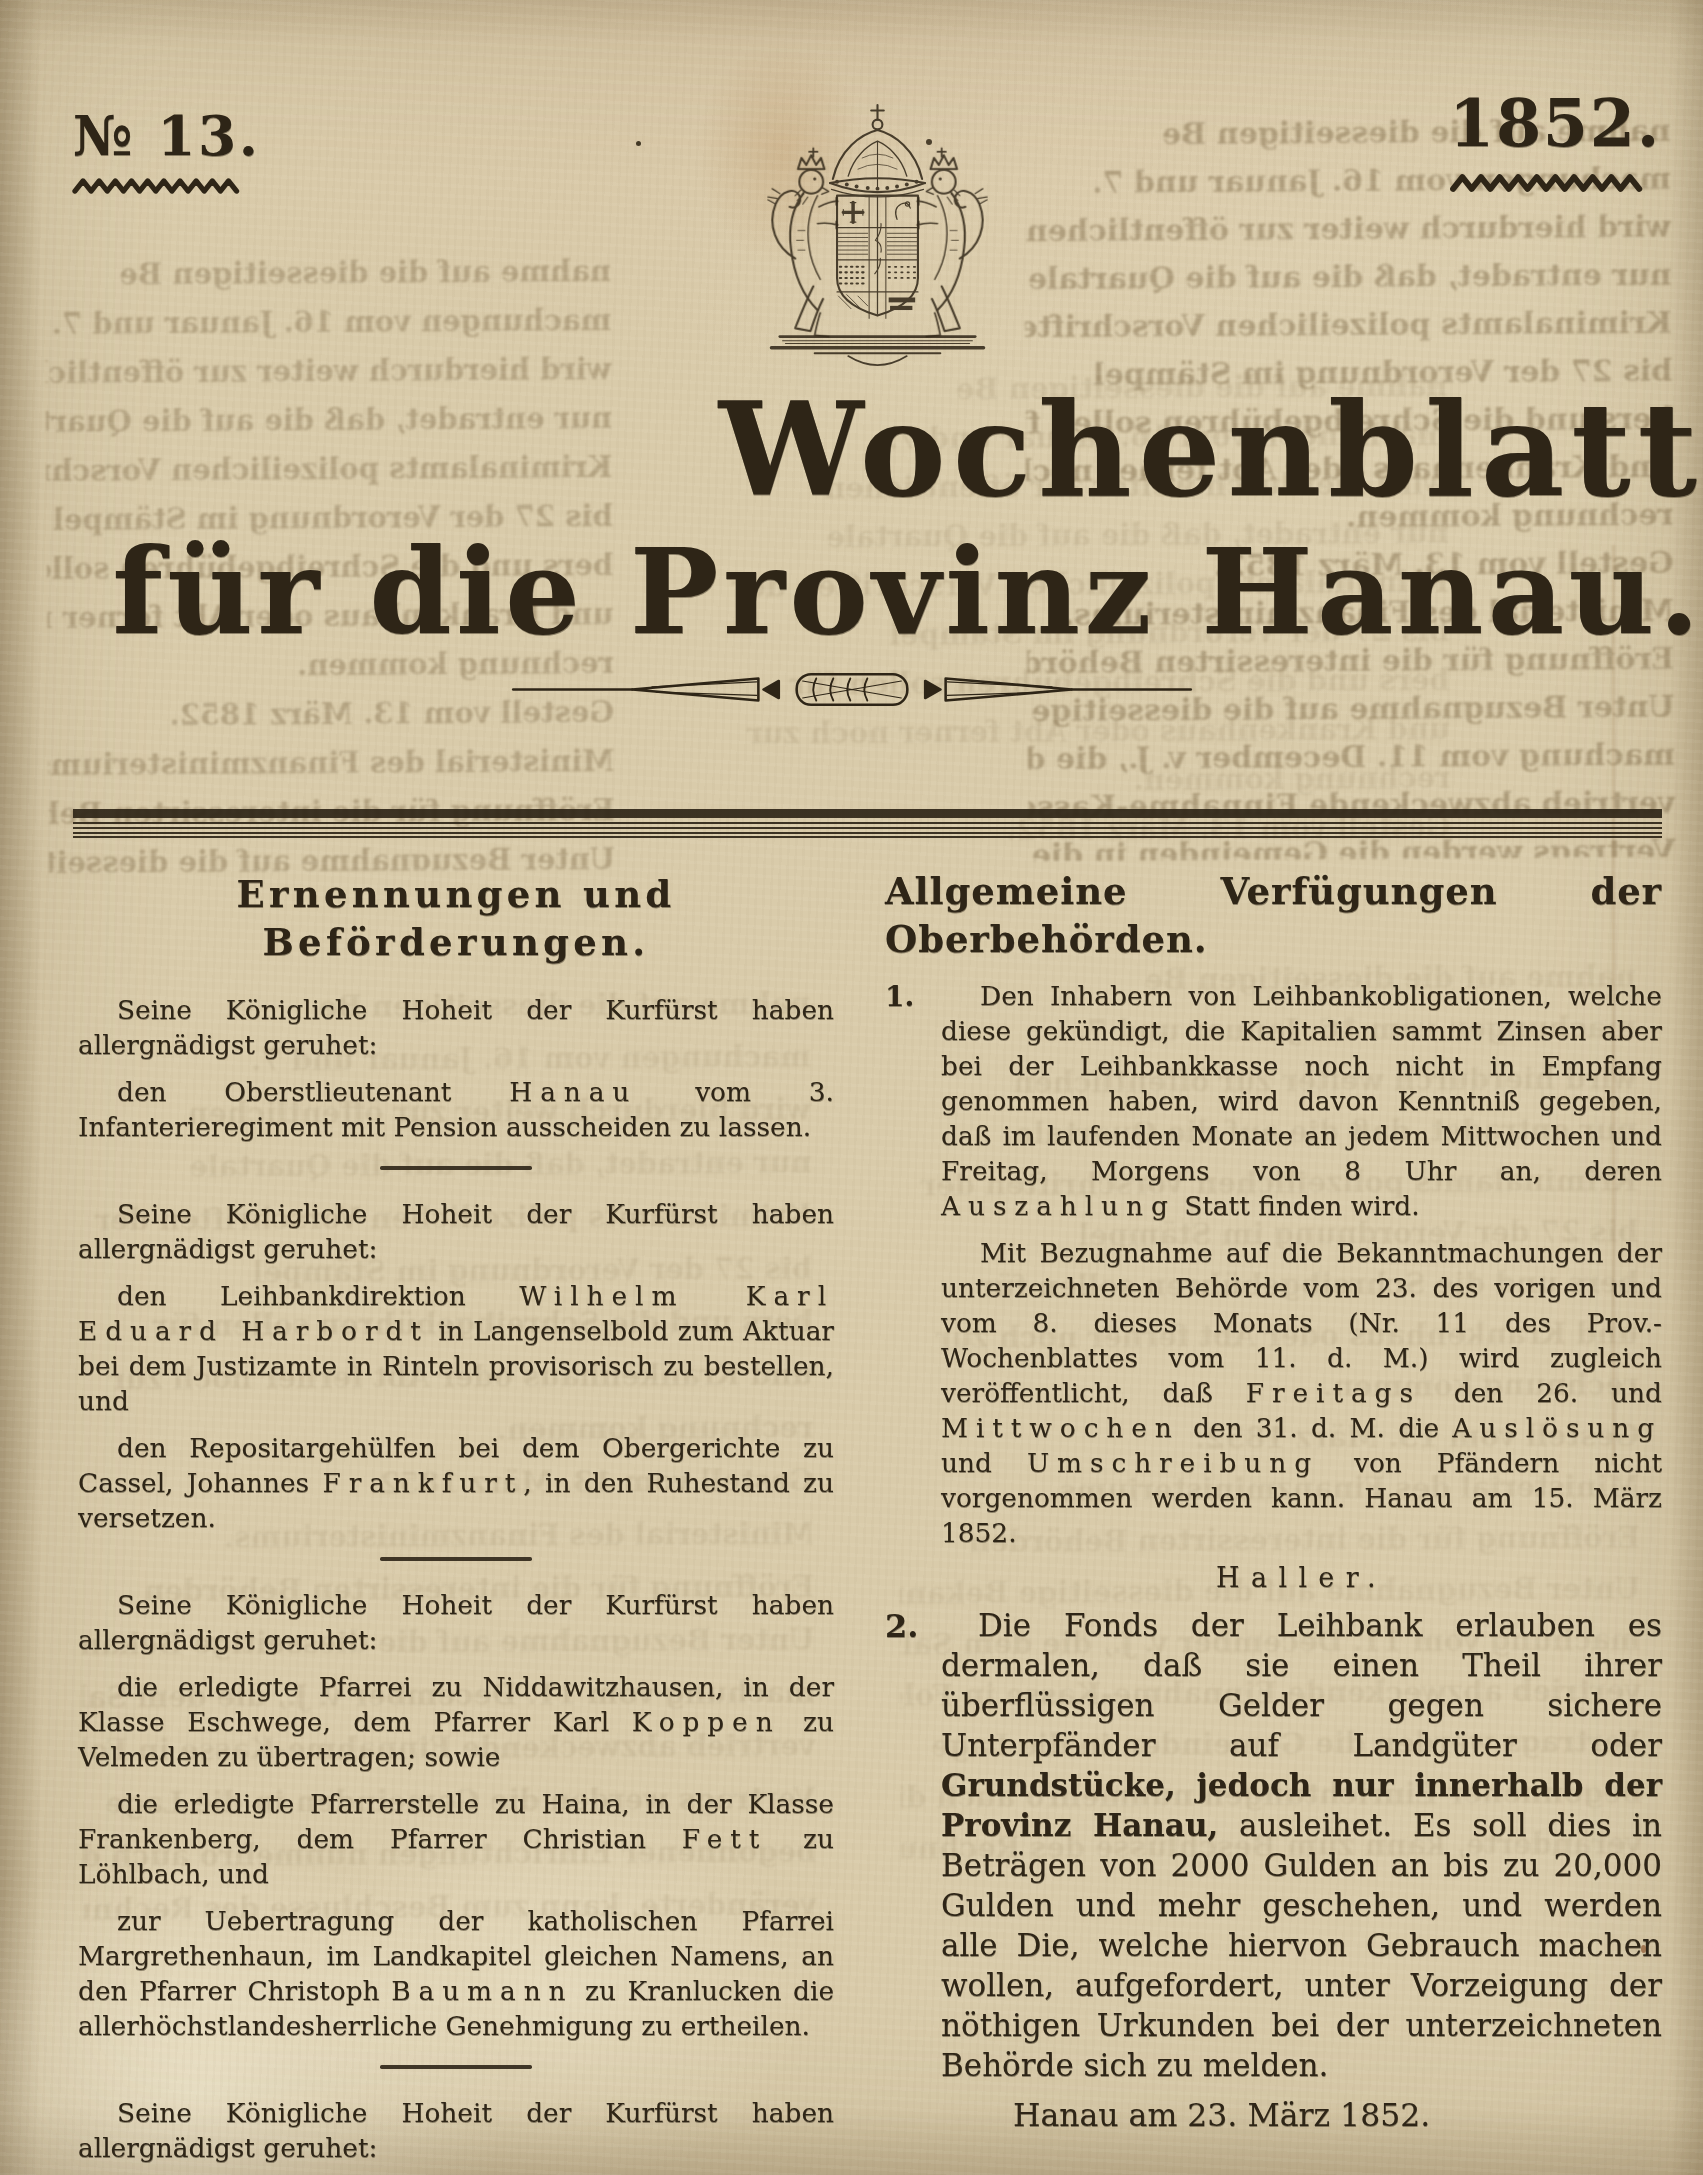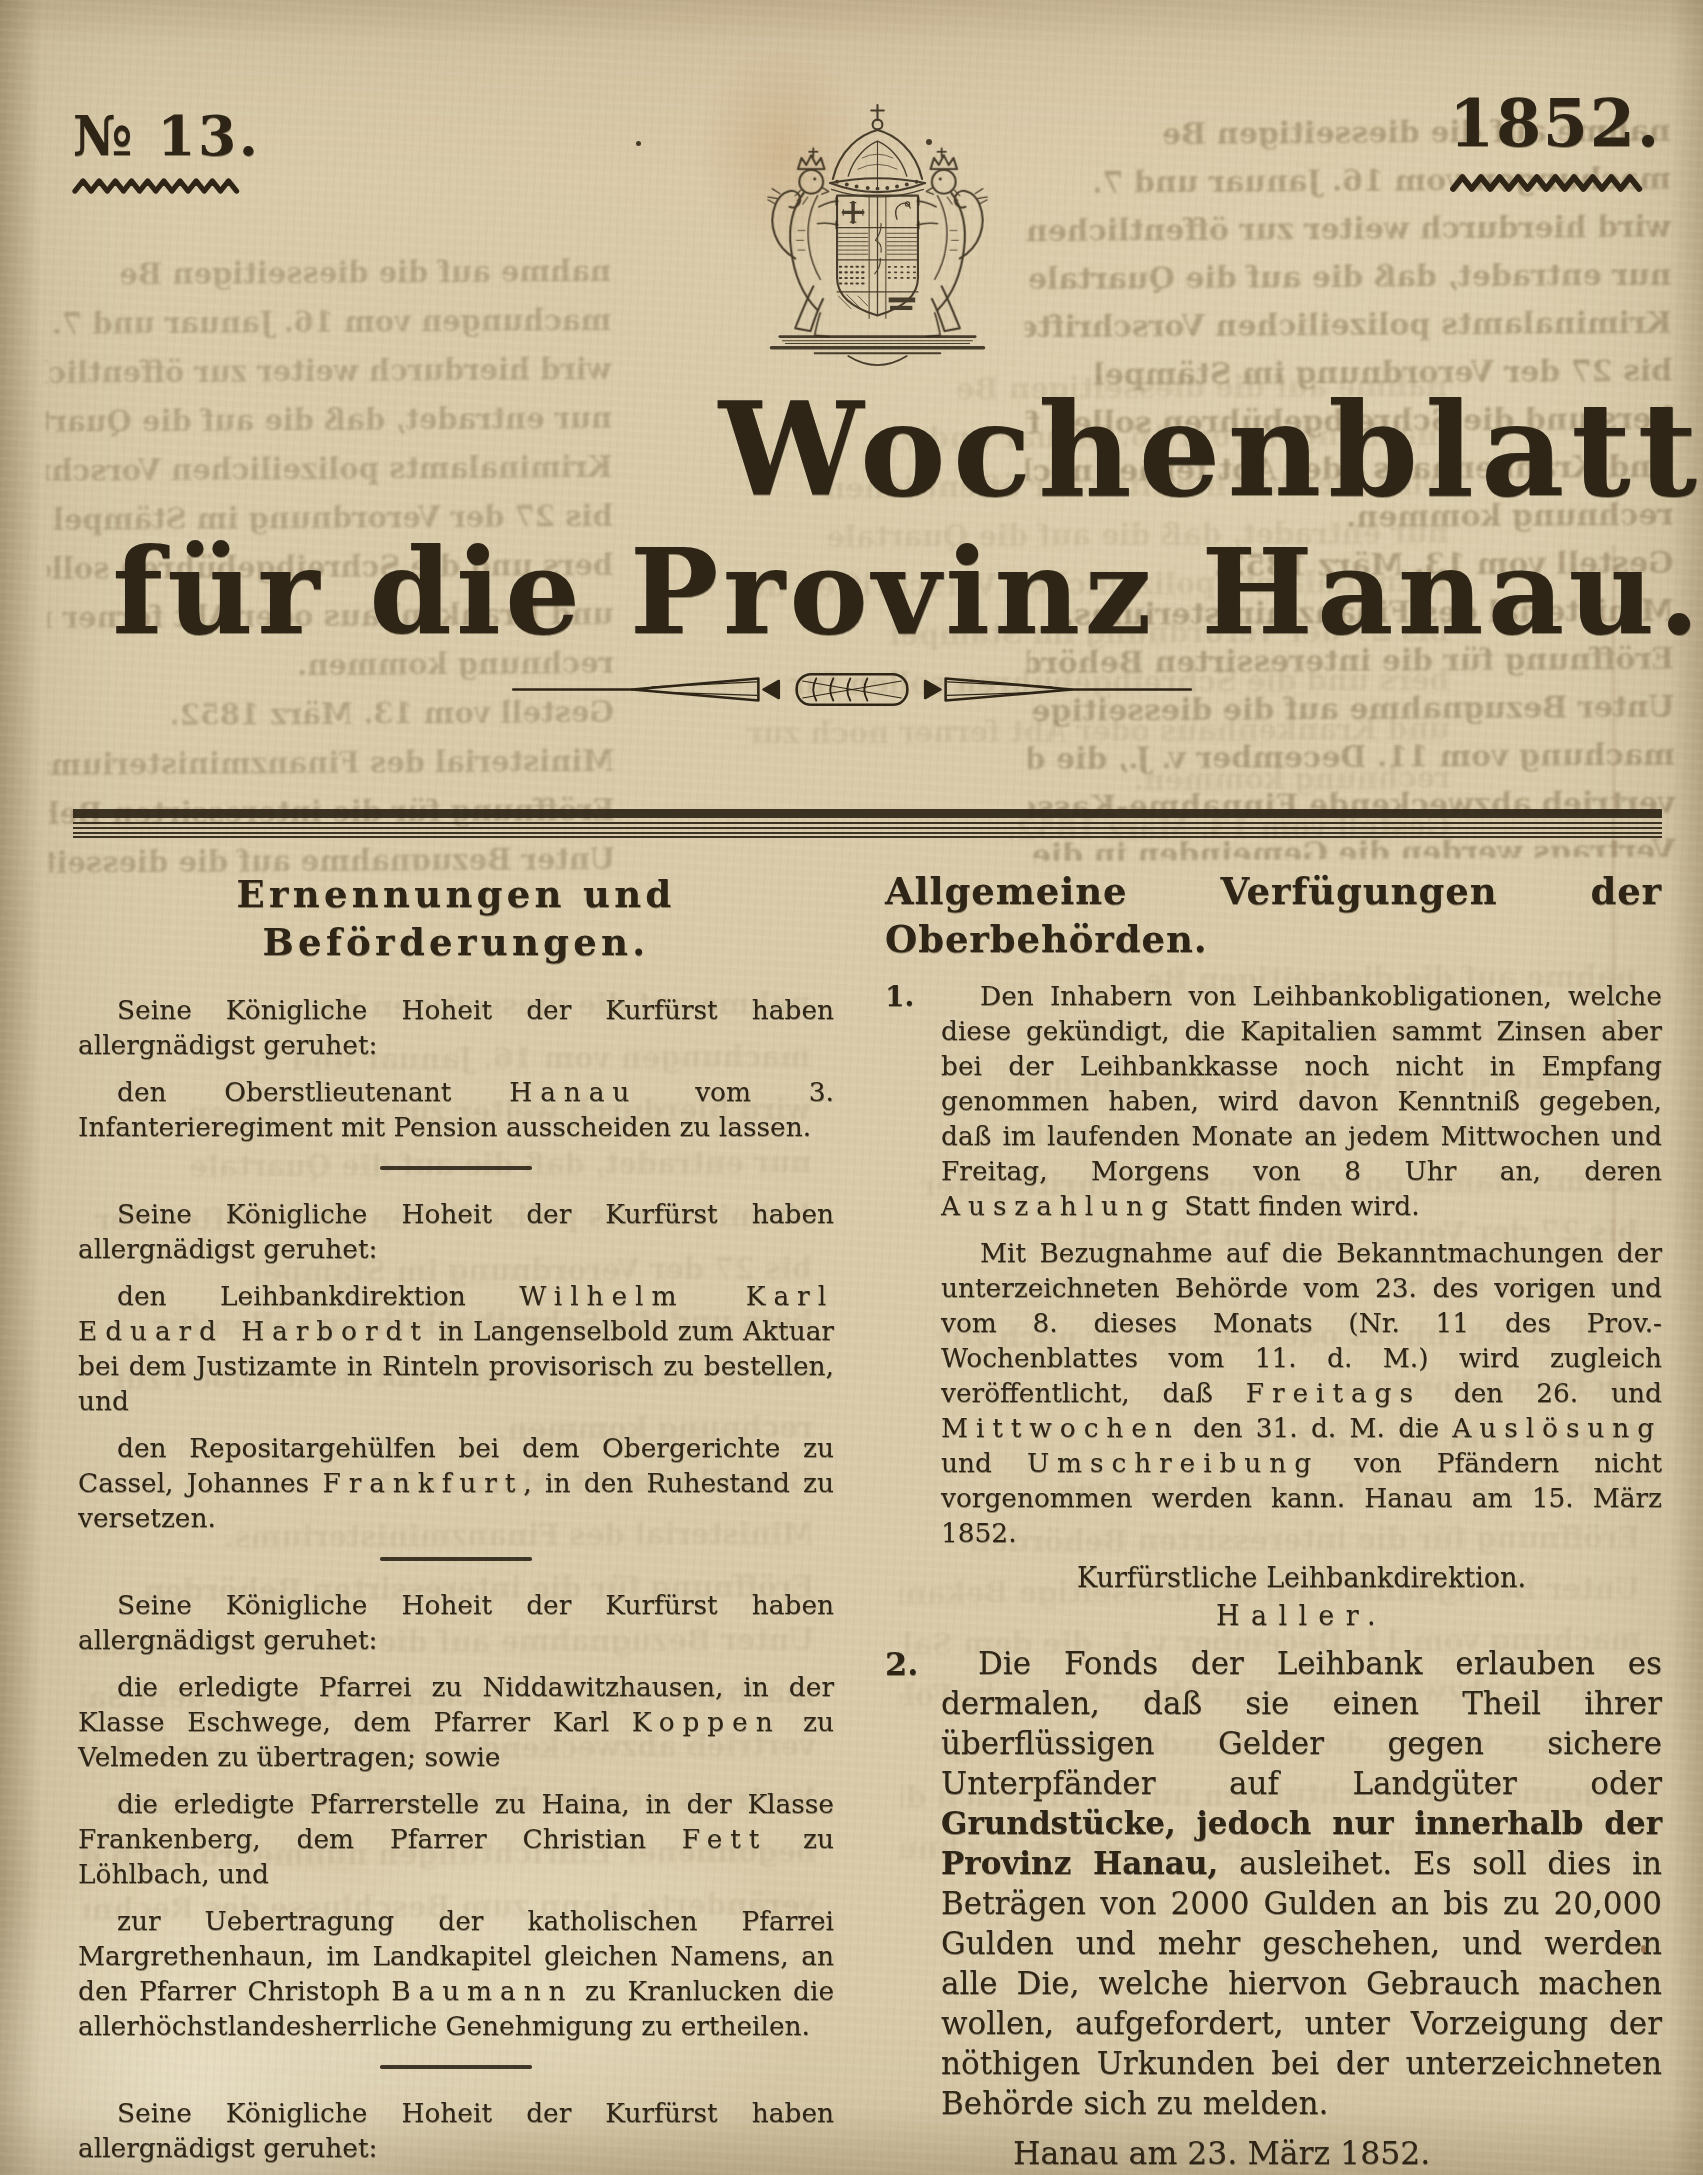--- a/index.html
+++ b/index.html
@@ -342,21 +342,20 @@
         <p class="body"><span class="seg">dem Lehrer bei’m Kadettenkorps, Titularprofessor Dr. </span></p>
       </section>
 
       <section class="col col-right">
         <h2 class="col-heading">Allgemeine Verfügungen der Oberbehörden.</h2>
 
         <div class="item">
           <div class="item-num">1.</div>
           <p class="body"><span class="seg">Den Inhabern von Leihbankobligationen, welche diese gekündigt, die Kapitalien sammt Zinsen aber bei der Leihbankkasse noch nicht in Empfang genommen haben, wird davon Kenntniß gegeben, daß im laufenden Monate an jedem Mittwochen und Freitag, Morgens von 8 Uhr an, deren </span><span class="seg seg-sp">Auszahlung</span><span class="seg"> Statt finden wird.</span></p>
           <p class="body"><span class="seg">Mit Bezugnahme auf die Bekanntmachungen der unterzeichneten Behörde vom 23. des vorigen und vom 8. dieses Monats (Nr. 11 des Prov.-Wochenblattes vom 11. d. M.) wird zugleich veröffentlicht, daß </span><span class="seg seg-sp">Freitags</span><span class="seg"> den 26. und </span><span class="seg seg-sp">Mittwochen</span><span class="seg"> den 31. d. M. die </span><span class="seg seg-sp">Auslösung</span><span class="seg"> und </span><span class="seg seg-sp">Umschreibung</span><span class="seg"> von Pfändern nicht vorgenommen werden kann.  Hanau am 15. März 1852.</span></p>
-          <div class="sig">Kurfürstliche Leihbankdirektion.</div>
           <div class="sig sig-name">Haller.</div>
         </div>
 
         <div class="item item-lg">
           <div class="item-num">2.</div>
           <p class="body"><span class="seg">Die Fonds der Leihbank erlauben es dermalen, daß sie einen Theil ihrer überflüssigen Gelder gegen sichere Unterpfänder auf Landgüter oder </span><span class="seg seg-b">Grundstücke, jedoch nur innerhalb der Provinz Hanau,</span><span class="seg"> ausleihet. Es soll dies in Beträgen von 2000 Gulden an bis zu 20,000 Gulden und mehr geschehen, und werden alle Die, welche hiervon Gebrauch machen wollen, aufgefordert, unter Vorzeigung der nöthigen Urkunden bei der unterzeichneten Behörde sich zu melden.</span></p>
           <div class="place-date">Hanau am 23. März 1852.</div>
 
         </div>
       </section>

